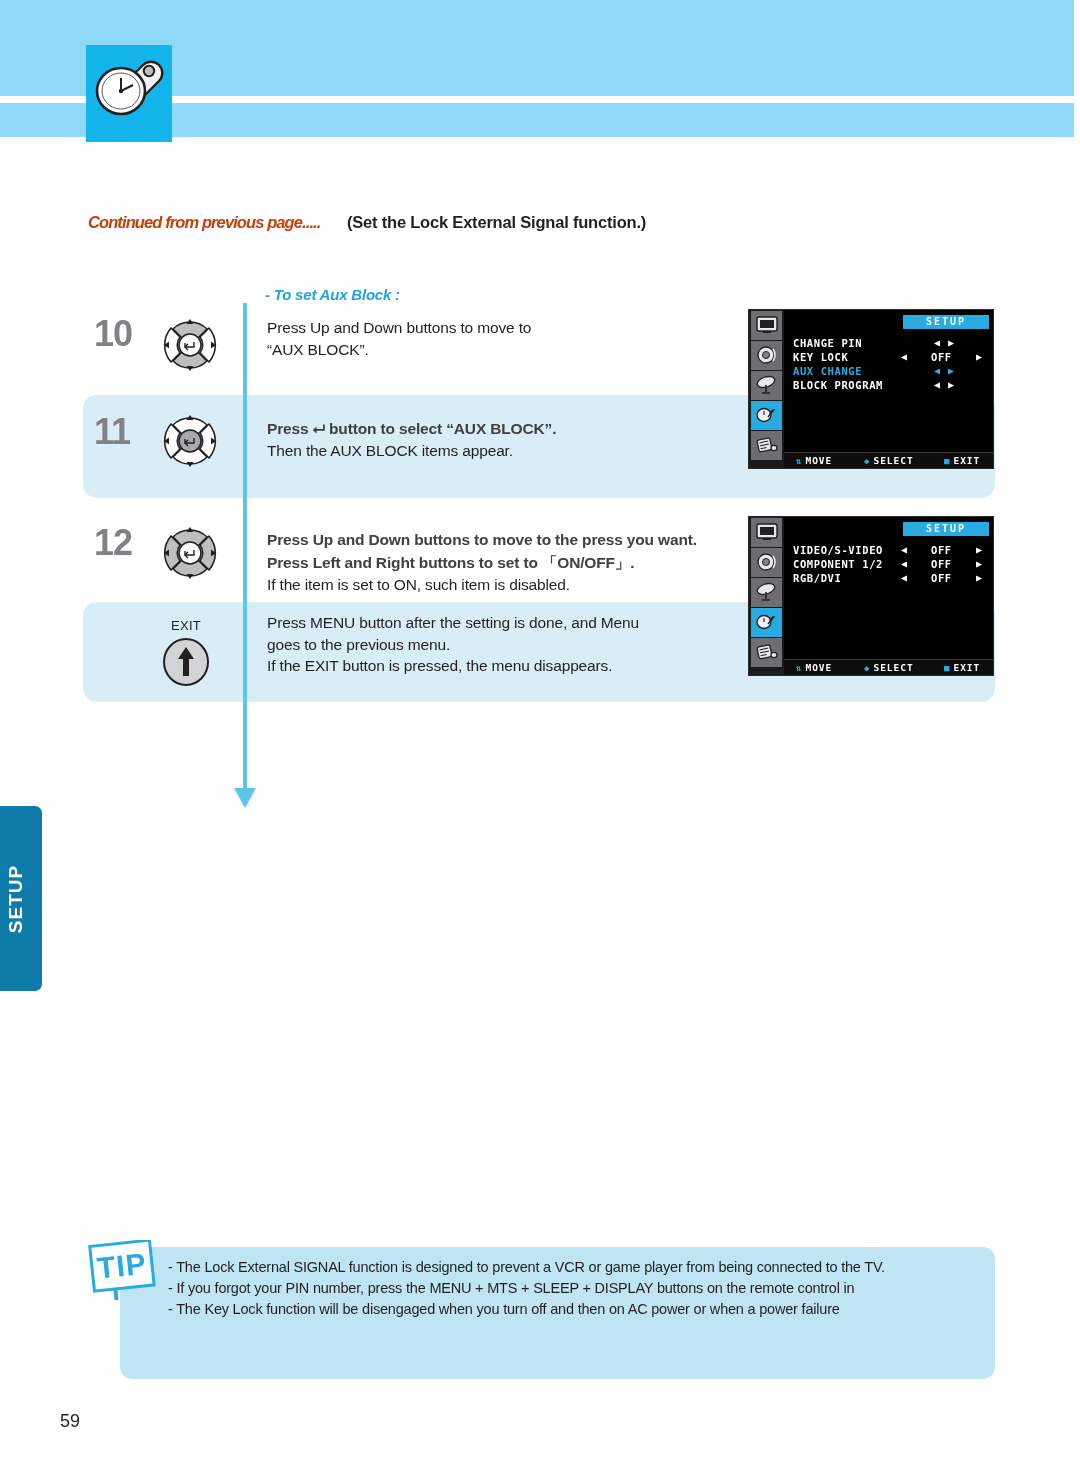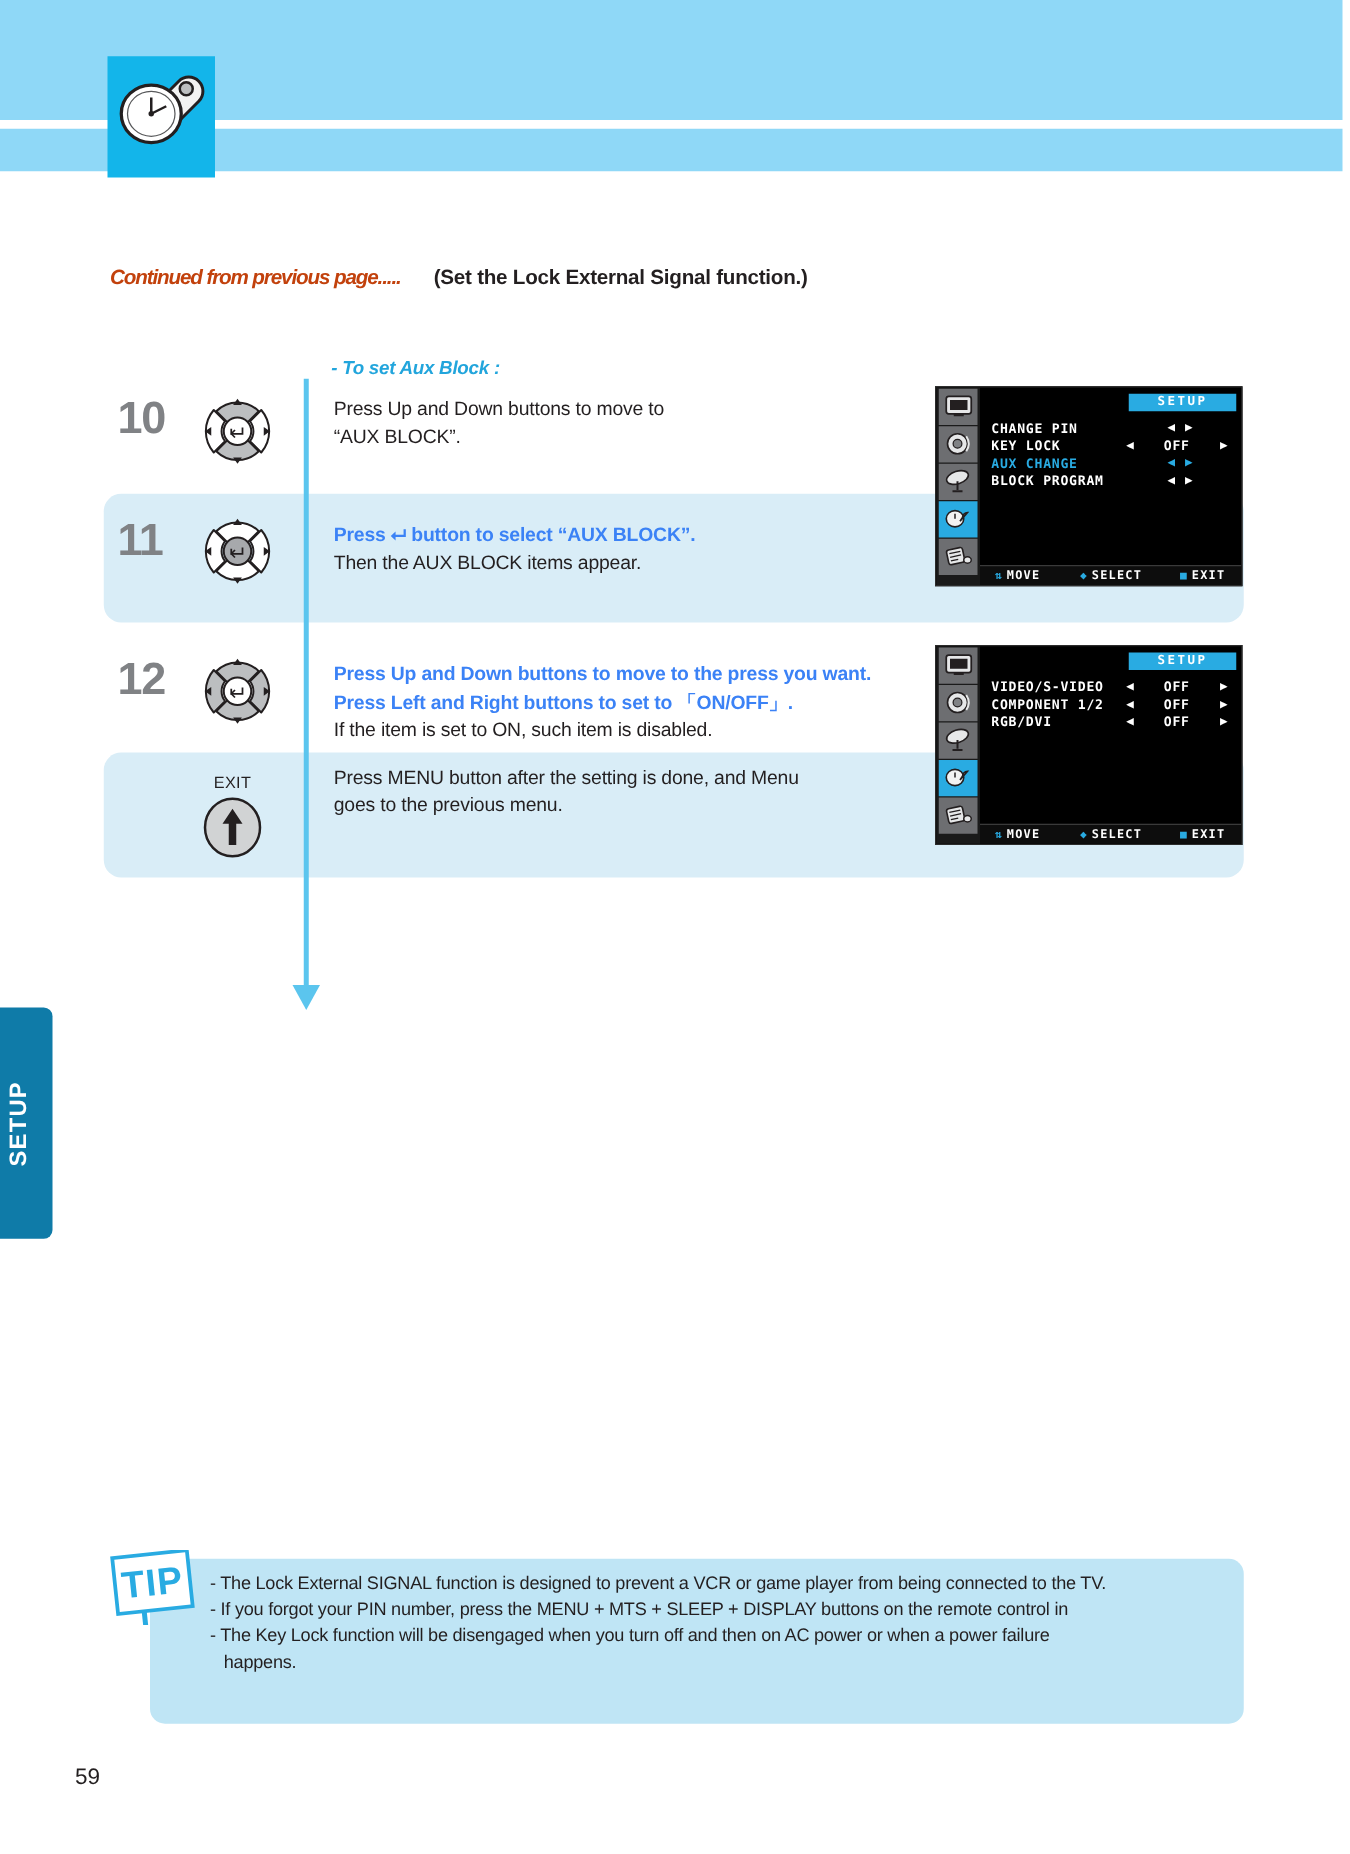--- a/index.html
+++ b/index.html
@@ -60,21 +60,21 @@
 
   .step-num {
     position: absolute; left: 11px;
     font-weight: bold; font-size: 36px; color: #808285;
     letter-spacing: -1px;
   }
   .step-wheel { position: absolute; left: 62px; }
   .step-text  { position: absolute; left: 184px; }
 
   .line-d { font-size: 15.5px; color: #231f20; line-height: 21.5px; letter-spacing: -0.15px; white-space: nowrap; }
-  .line-b { font-size: 15.5px; color: #3b82f6; line-height: 23px; font-weight: bold; letter-spacing: -0.15px; white-space: nowrap; }
+  .line-b { font-size: 15.5px; color: #404040; line-height: 23px; font-weight: bold; letter-spacing: -0.15px; white-space: nowrap; }
 
   
   #divider-line {
     position: absolute; left: 243px; top: 303px; width: 4px; height: 487px;
     background: #5bc5ee;
   }
   #divider-arrow {
     position: absolute; left: 234px; top: 788px;
     width: 0; height: 0;
     border-left: 11px solid transparent;
@@ -275,20 +275,21 @@
   <div id="exit-block" style="position:absolute;left:72px;top:16px;width:62px;text-align:center;">
     <div id="exit-label">EXIT</div>
     <svg width="54" height="54" viewBox="0 0 54 54" style="margin-top:2px;">
       <ellipse cx="27" cy="27" rx="22" ry="23" fill="#d1d3d4" stroke="#231f20" stroke-width="2"></ellipse>
       <path d="M 27 12 L 35 24 L 30 24 L 30 41 L 24 41 L 24 24 L 19 24 Z" fill="#231f20"></path>
     </svg>
   </div>
   <div class="step-text" style="top:10px;">
     <div class="line-d">Press MENU button after the setting is done, and Menu</div>
     <div class="line-d">goes to the previous menu.</div>
+    <div class="line-d">If the EXIT button is pressed, the menu disappears.</div>
   </div>
 </div>
 
 <div class="osd" style="left:748px;top:309px;">
   <div class="osd-side">
     <div class="osd-ic">
       <svg width="24" height="20" viewBox="0 0 24 20">
           <rect x="2" y="2" width="20" height="14" rx="2" fill="#e6e7e8" stroke="#231f20" stroke-width="1.4"></rect>
           <rect x="5" y="5" width="14" height="8" fill="#231f20"></rect>
           <rect x="8" y="16" width="8" height="2" fill="#231f20"></rect>
@@ -429,16 +430,15 @@
       <rect x="6" y="3" width="60" height="45" fill="#ffffff" stroke="#29abe2" stroke-width="3"></rect>
       <text x="36" y="36" font-family="Liberation Sans, sans-serif" font-size="30" font-weight="bold" fill="#29abe2" text-anchor="middle" letter-spacing="1">TIP</text>
       <path d="M27 48 L27 60" stroke="#29abe2" stroke-width="4" fill="none"></path>
     </g>
   </svg>
 </div>
 <div id="tip-lines">
   <div class="tip-line">- The Lock External SIGNAL function is designed to prevent a VCR or game player from being connected to the TV.</div>
   <div class="tip-line">- If you forgot your PIN number, press the MENU + MTS + SLEEP + DISPLAY buttons on the remote control in</div>
   <div class="tip-line">- The Key Lock function will be disengaged when you turn off and then on AC power or when a power failure</div>
-  <div class="tip-line indent">happens.</div>
 </div>
 
 <div id="page-number">59</div>
 
 </body></html>

